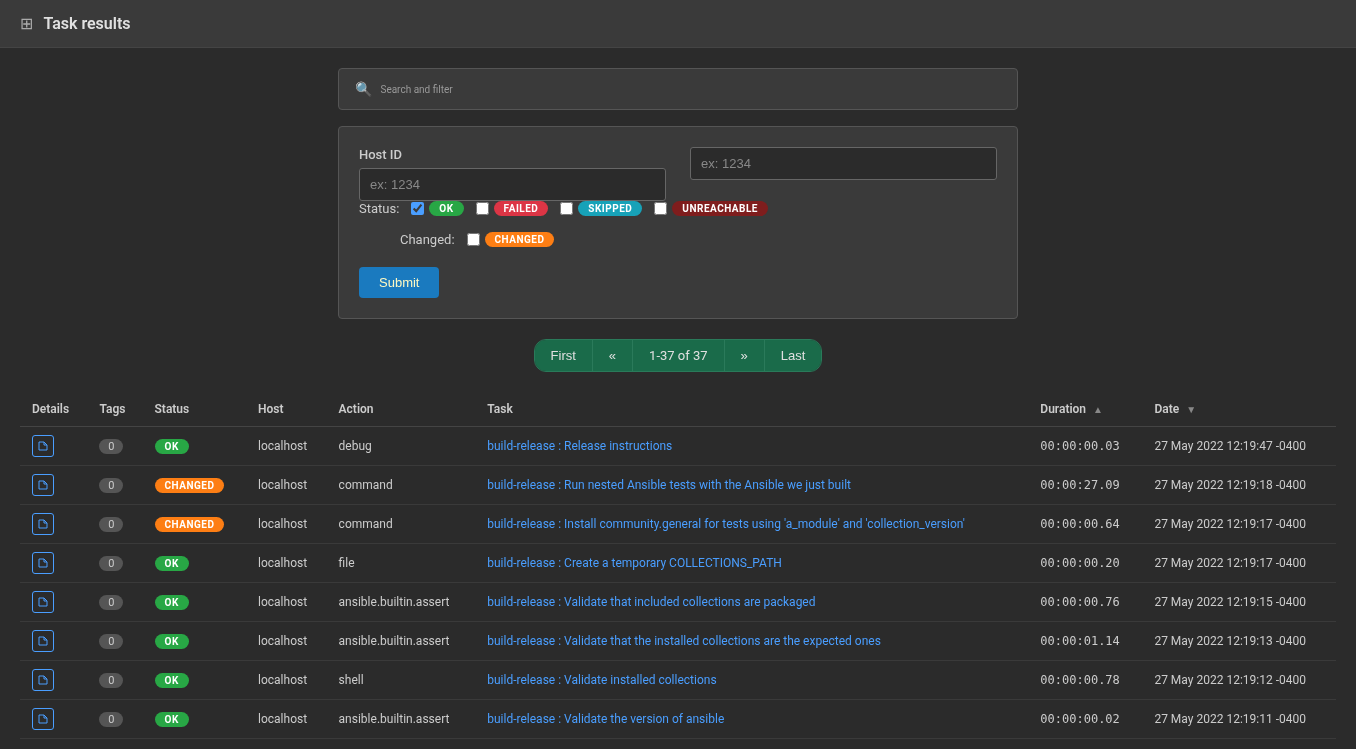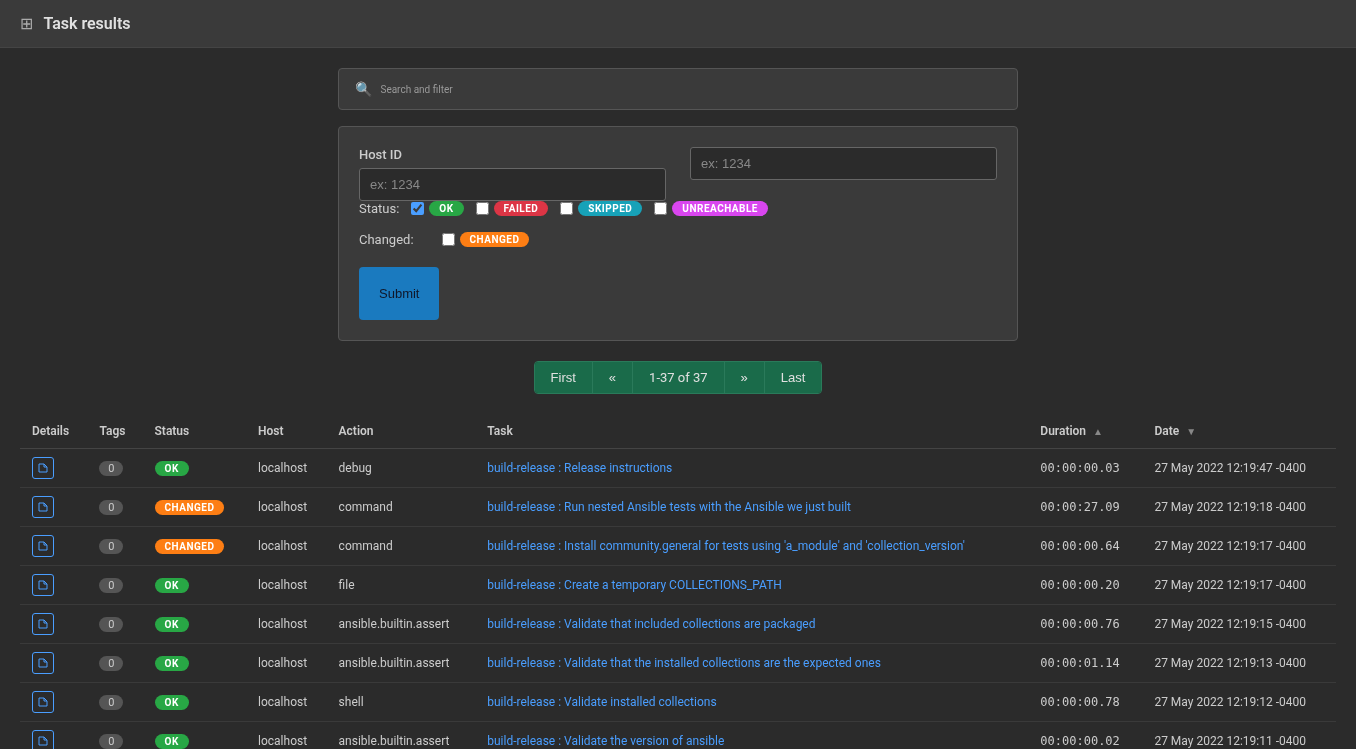--- a/index.html
+++ b/index.html
@@ -114,46 +114,47 @@
       display: inline-block;
       padding: 2px 10px;
       border-radius: 12px;
       font-size: 10px;
       font-weight: 700;
       letter-spacing: 0.5px;
     }
     .badge-ok { background-color: #28a745; color: #fff; }
     .badge-failed { background-color: #dc3545; color: #fff; }
     .badge-skipped { background-color: #17a2b8; color: #fff; }
-    .badge-unreachable { background-color: #d946ef; color: #fff; }
+    .badge-unreachable { background-color: #7f1d1d; color: #fff; }
     .badge-changed { background-color: #fd7e14; color: #fff; }
     
     .changed-row {
       display: flex;
       align-items: center;
-      gap: 28px;
+      gap: 12px;
       margin-bottom: 20px;
+      margin-left: 41px;
     }
     
     .submit-btn {
       background-color: #1a7abf;
-      color: #0f172a;
+      color: #fef9c3;
       border: none;
       border-radius: 4px;
-      padding: 19px 20px;
+      padding: 8px 20px;
       font-size: 13px;
       cursor: pointer;
       font-weight: 500;
     }
     
     .pagination {
       display: flex;
       gap: 0;
       margin-bottom: 20px;
-      border-radius: 4px;
+      border-radius: 12px;
       overflow: hidden;
       border: 1px solid #2a7a5a;
     }
     .page-btn {
       background-color: #1a6b4a;
       color: #e0e0e0;
       border: none;
       border-right: 1px solid #2a7a5a;
       padding: 8px 16px;
       cursor: pointer;

